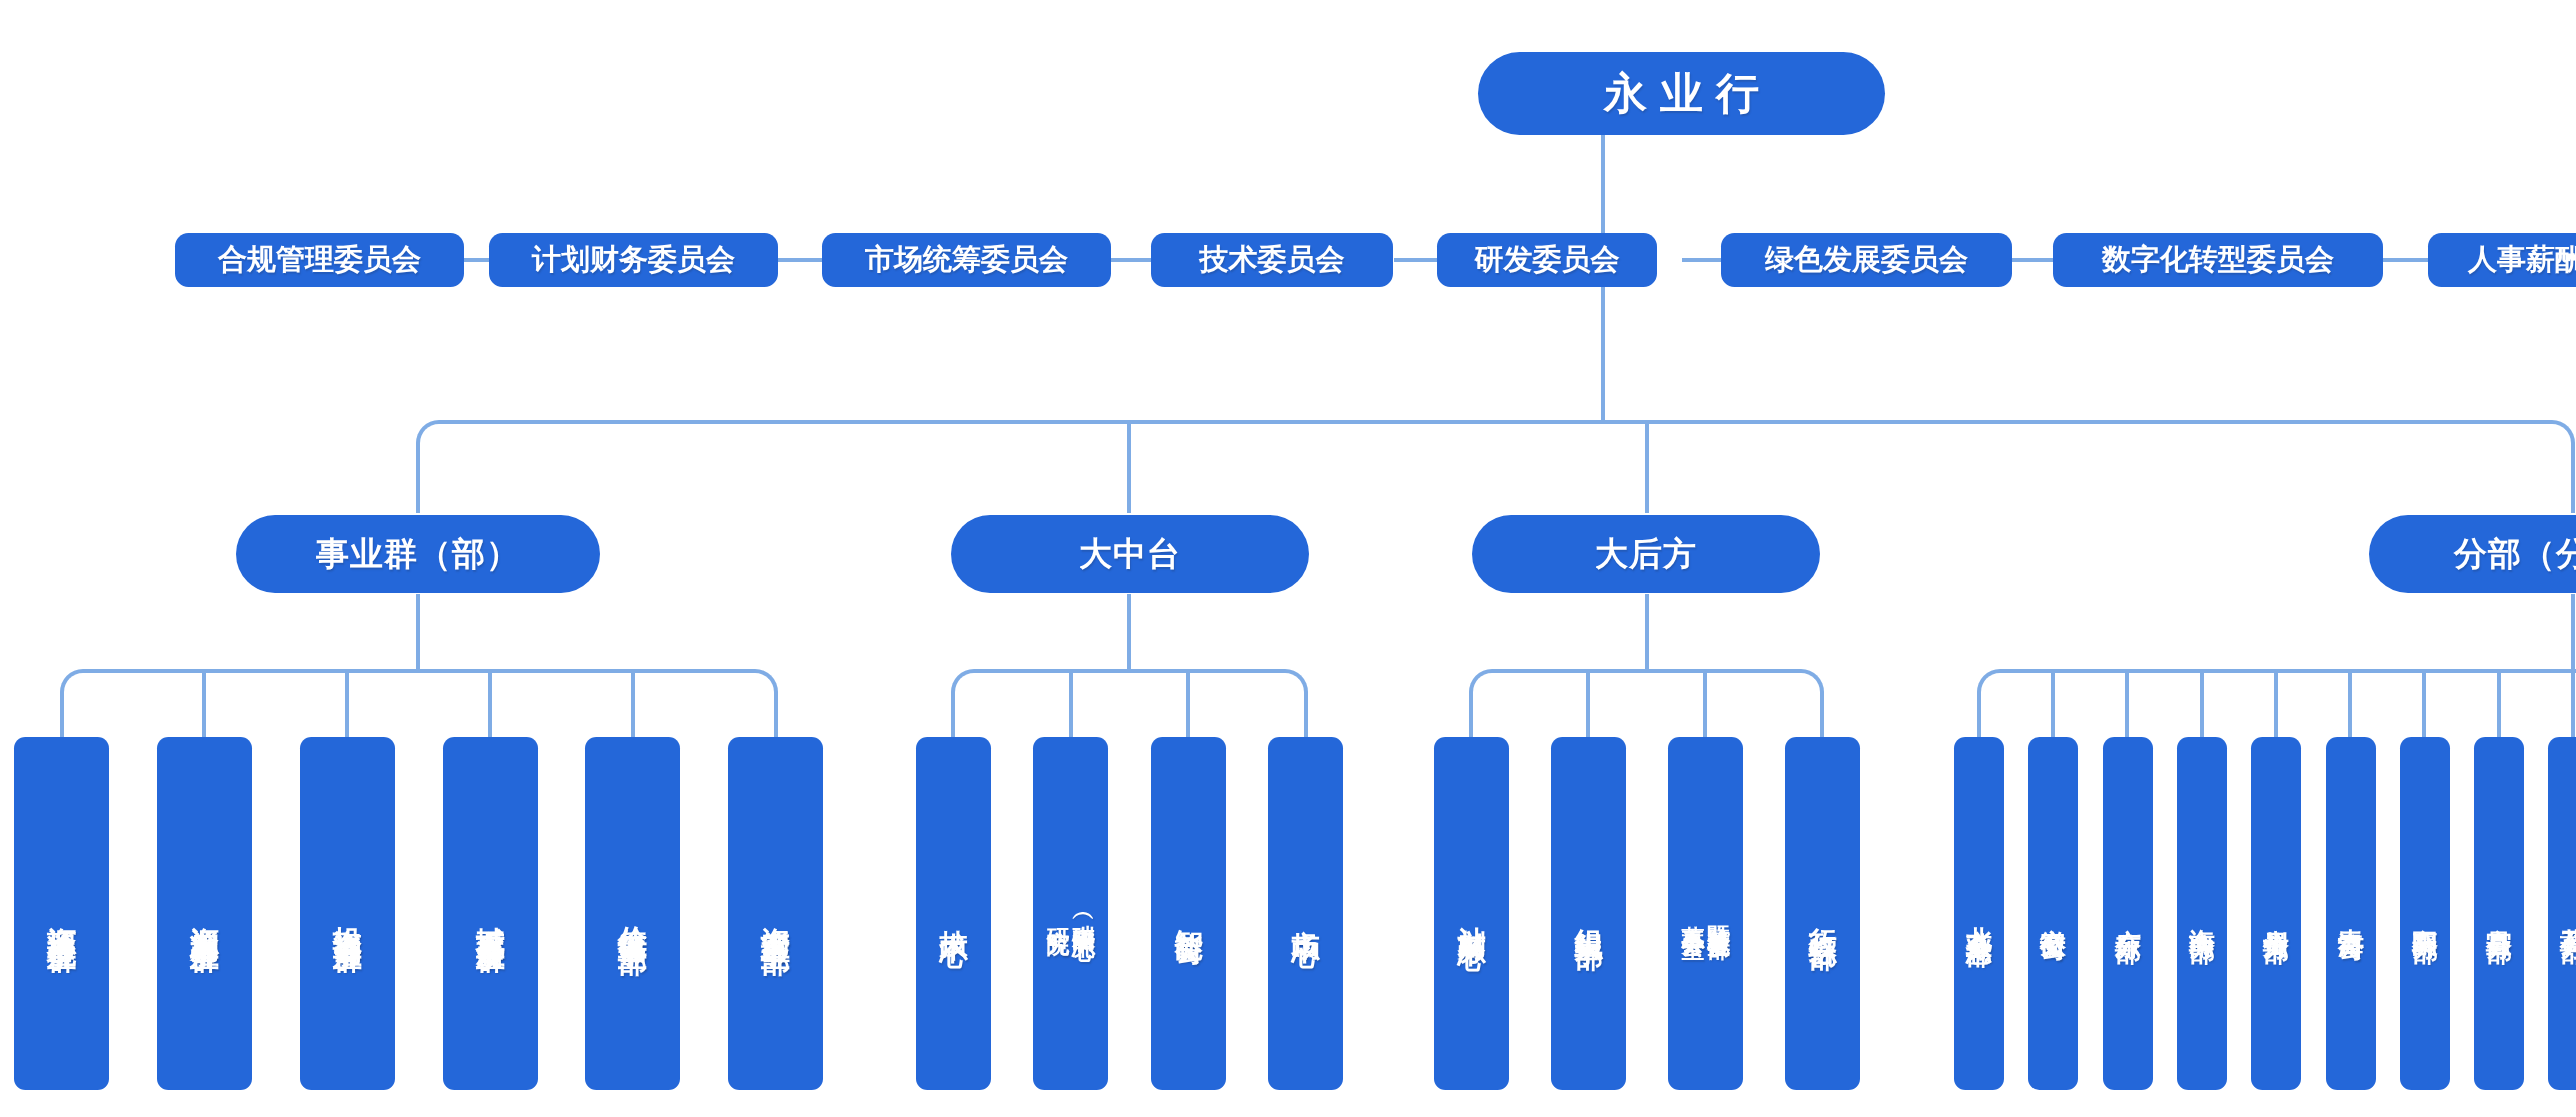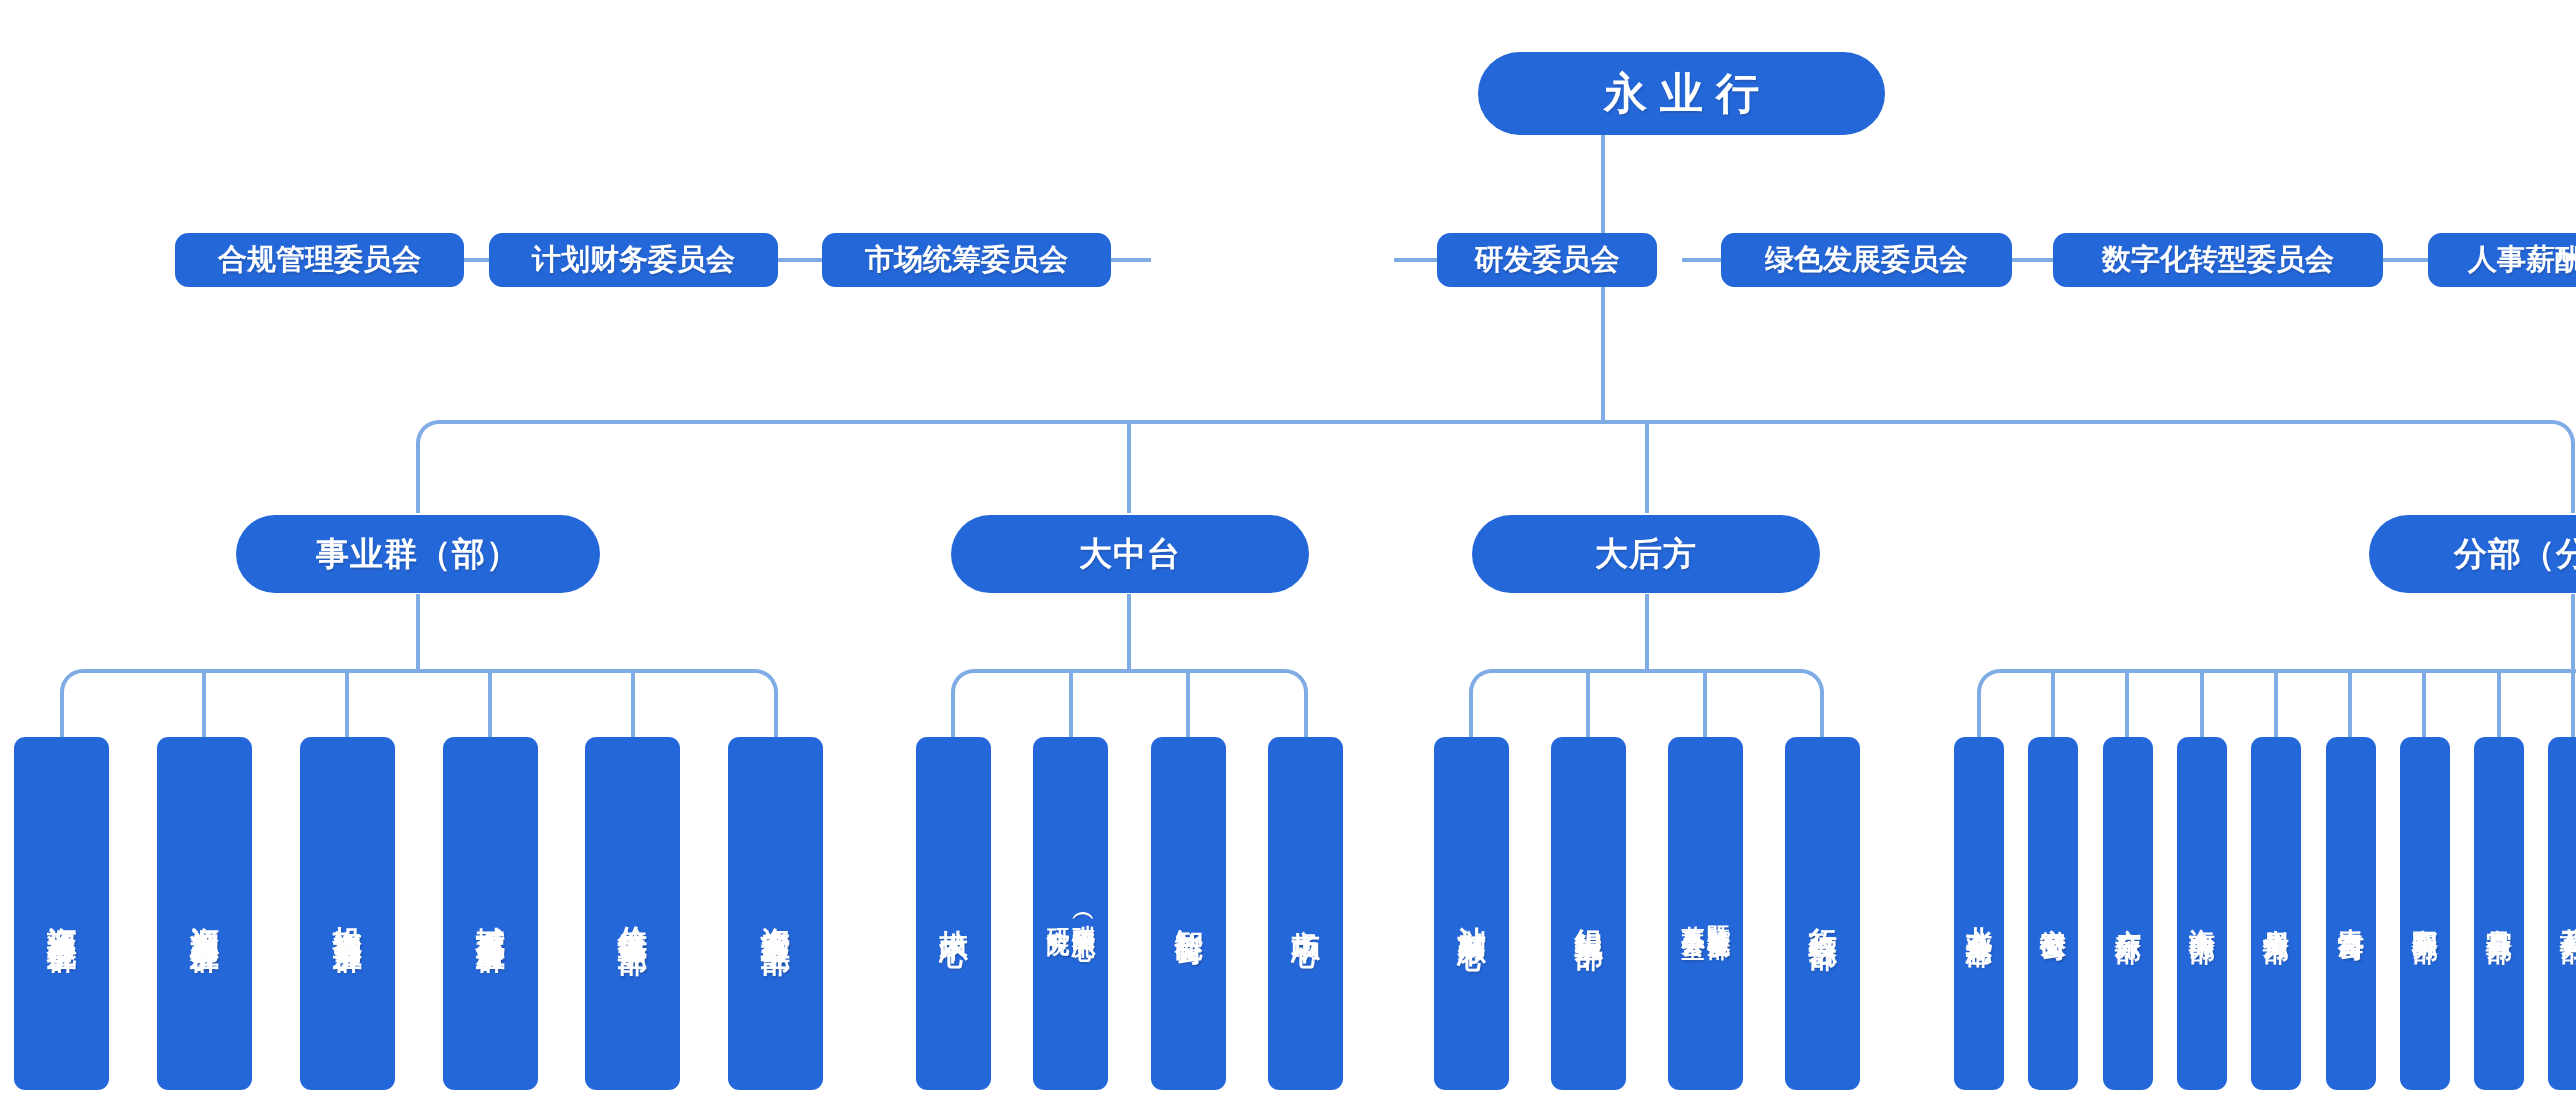--- a/index.html
+++ b/index.html
@@ -114,20 +114,23 @@
 
   <div class="node committee" style="left:175px;width:289px">
       <span class="lbl">合规管理委员会</span>
     </div>
   <div class="node committee" style="left:822px;width:289px">
       <span class="lbl">市场统筹委员会</span>
     </div>
   <div class="node committee" style="left:489px;width:289px">
       <span class="lbl">计划财务委员会</span>
     </div>
+  <div class="node committee" style="left:1151px;width:242px">
+      <span class="lbl">技术委员会</span>
+    </div>
   <div class="node committee" style="left:1437px;width:220px">
       <span class="lbl">研发委员会</span>
     </div>
   <div class="node committee" style="left:2053px;width:330px">
       <span class="lbl">数字化转型委员会</span>
     </div>
   <div class="node committee" style="left:1721px;width:291px">
       <span class="lbl">绿色发展委员会</span>
     </div>
   <div class="node committee" style="left:2428px;width:283px">

